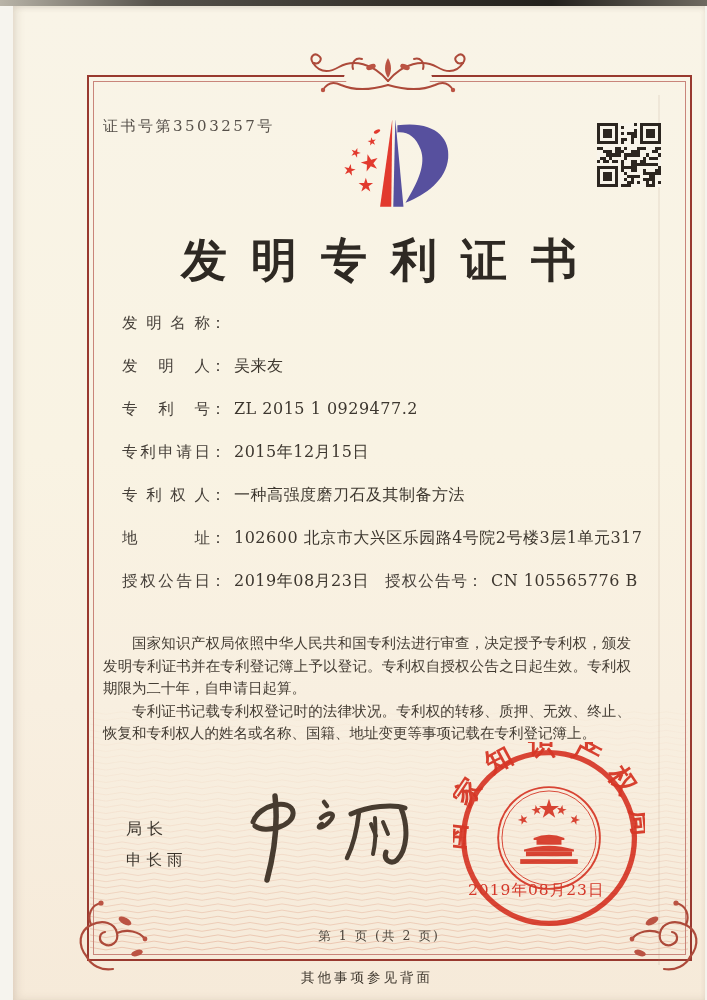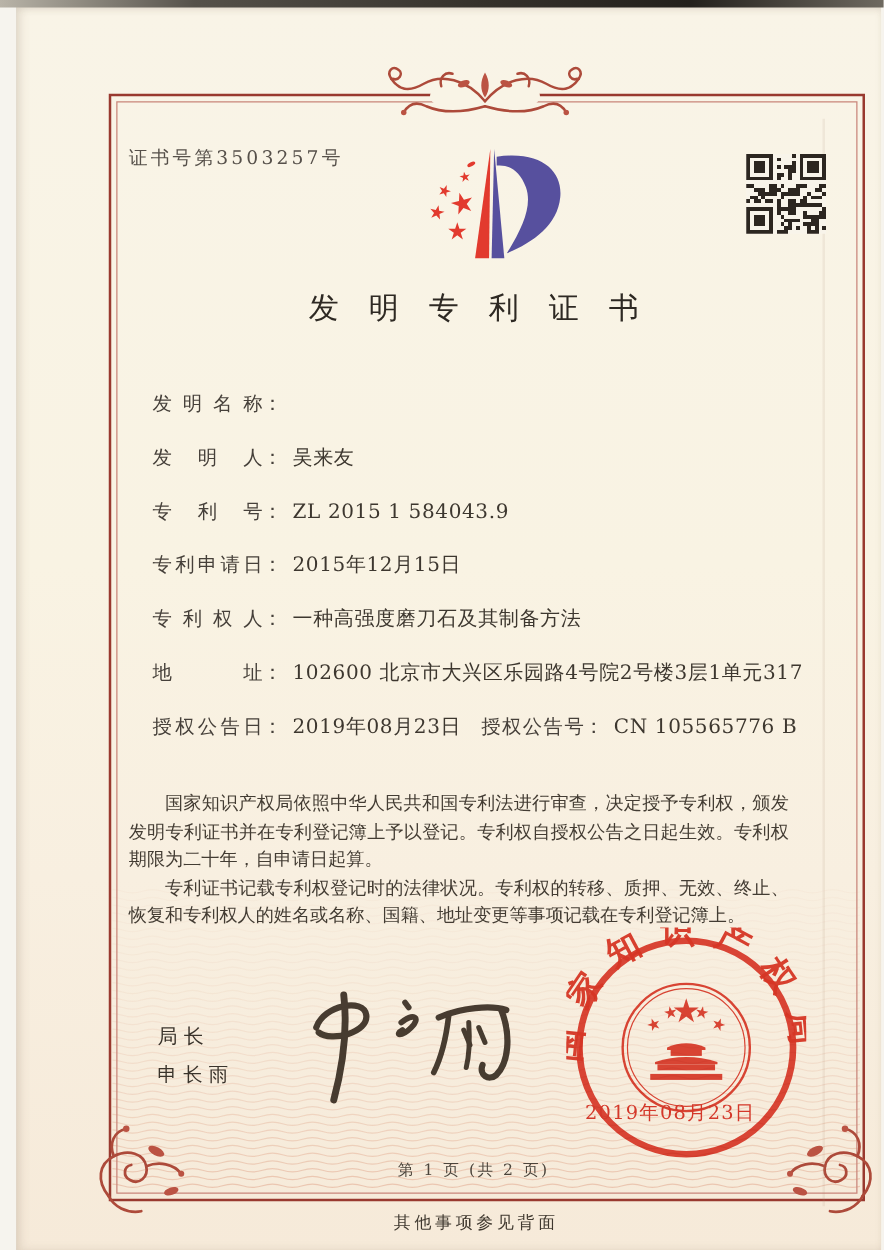--- a/index.html
+++ b/index.html
@@ -12,42 +12,42 @@
     box-shadow:inset 4px 0 8px rgba(120,100,80,.14), inset 0 3px 5px rgba(120,100,80,.10);}
   
   .frame{position:absolute;left:74px;top:70px;width:601px;height:882px;
     border:2.5px solid #99392f;z-index:3;}
   .frame::after{content:"";position:absolute;inset:4px;border:1px solid #c9857a;}
   
   .certno{position:absolute;left:90px;top:112px;font-size:15px;letter-spacing:2.5px;color:#56504a;z-index:6;text-align:center;}
   .logo{position:absolute;left:308px;top:100px;width:170px;height:120px;z-index:6;}
   .qr{position:absolute;left:584px;top:118px;width:64px;height:64px;z-index:6;}
   .title{position:absolute;left:74px;top:225px;width:560px;padding-left:24px;text-align:center;
-    font-size:24px;font-weight:normal;letter-spacing:24px;color:#2e2923;z-index:6;}
+    font-size:46px;font-weight:bold;letter-spacing:24px;color:#2e2923;z-index:6;}
   
   .row{position:absolute;left:109px;display:flex;align-items:flex-start;font-size:16px;color:#3d372f;z-index:6;white-space:nowrap;}
   .lbl{display:inline-block;width:88px;font-size:15.5px;color:#46403a;text-align:justify;text-align-last:justify;}
   .colon{margin-right:2px;color:#46403a;}
   .val{margin-left:6px;letter-spacing:.5px;}
   .pair2{position:absolute;left:263px;display:flex;align-items:baseline;}
   .lbl2{display:inline-block;width:82px;font-size:15.5px;color:#46403a;text-align:justify;text-align-last:justify;}
   
   .bodytext{position:absolute;left:90px;top:599px;width:528px;font-size:14.5px;line-height:22.5px;
     text-align:justify;color:#433c33;z-index:6;margin-top:28px;}
   .bodytext p{margin:0;text-indent:2em;}
   
   .signer-title{position:absolute;left:113px;top:814px;font-size:16px;letter-spacing:5px;color:#3a332b;z-index:7;}
   .signer-name{position:absolute;left:113px;top:845px;font-size:15.5px;letter-spacing:5px;color:#3a332b;z-index:7;}
   .handwriting{position:absolute;left:212px;top:783px;width:195px;height:100px;z-index:7;}
   .seal{position:absolute;left:440px;top:737px;width:192px;height:192px;z-index:8;mix-blend-mode:multiply;}
   .sealdate{position:absolute;left:455px;top:875px;font-size:15.5px;letter-spacing:1px;color:#d4382a;z-index:9;}
   
   .pageinfo{position:absolute;left:86px;top:923px;width:560px;text-align:center;font-size:12.5px;
     letter-spacing:2px;color:#4c453c;z-index:6;}
-  .backnote{position:absolute;left:88px;top:964px;width:560px;text-align:center;font-size:13.5px;
+  .backnote{position:absolute;left:74px;top:964px;width:560px;text-align:center;font-size:13.5px;
     letter-spacing:3px;color:#3f382f;z-index:6;}
   
   .waves{position:absolute;left:77px;top:703px;width:598px;height:246px;z-index:2;}
   .toporn{position:absolute;left:280px;top:40px;width:190px;height:60px;z-index:4;}
   .cornl{position:absolute;left:44px;top:890px;width:100px;height:85px;z-index:4;}
   .cornr{position:absolute;left:607px;top:890px;width:100px;height:85px;z-index:4;}
   .crease{position:absolute;left:645px;top:90px;width:2px;height:870px;background:rgba(170,140,115,.12);z-index:5;}
 </style>
 </head>
 <body>
@@ -298,21 +298,21 @@
         <span class="colon">：</span>
     </div>
     <div class="row" style="top:351px">
       <span class="lbl">发明人</span>
         <span class="colon">：</span>
         <span class="val">吴来友</span>
     </div>
     <div class="row" style="top:394px">
       <span class="lbl">专利号</span>
         <span class="colon">：</span>
-        <span class="val">ZL 2015 1 584043.9</span>
+        <span class="val">ZL 2015 1 0929477.2</span>
     </div>
     <div class="row" style="top:437px">
       <span class="lbl">专利申请日</span>
         <span class="colon">：</span>
         <span class="val">2015年12月15日</span>
     </div>
     <div class="row" style="top:480px">
       <span class="lbl">专利权人</span>
         <span class="colon">：</span>
         <span class="val">一种高强度磨刀石及其制备方法</span>

